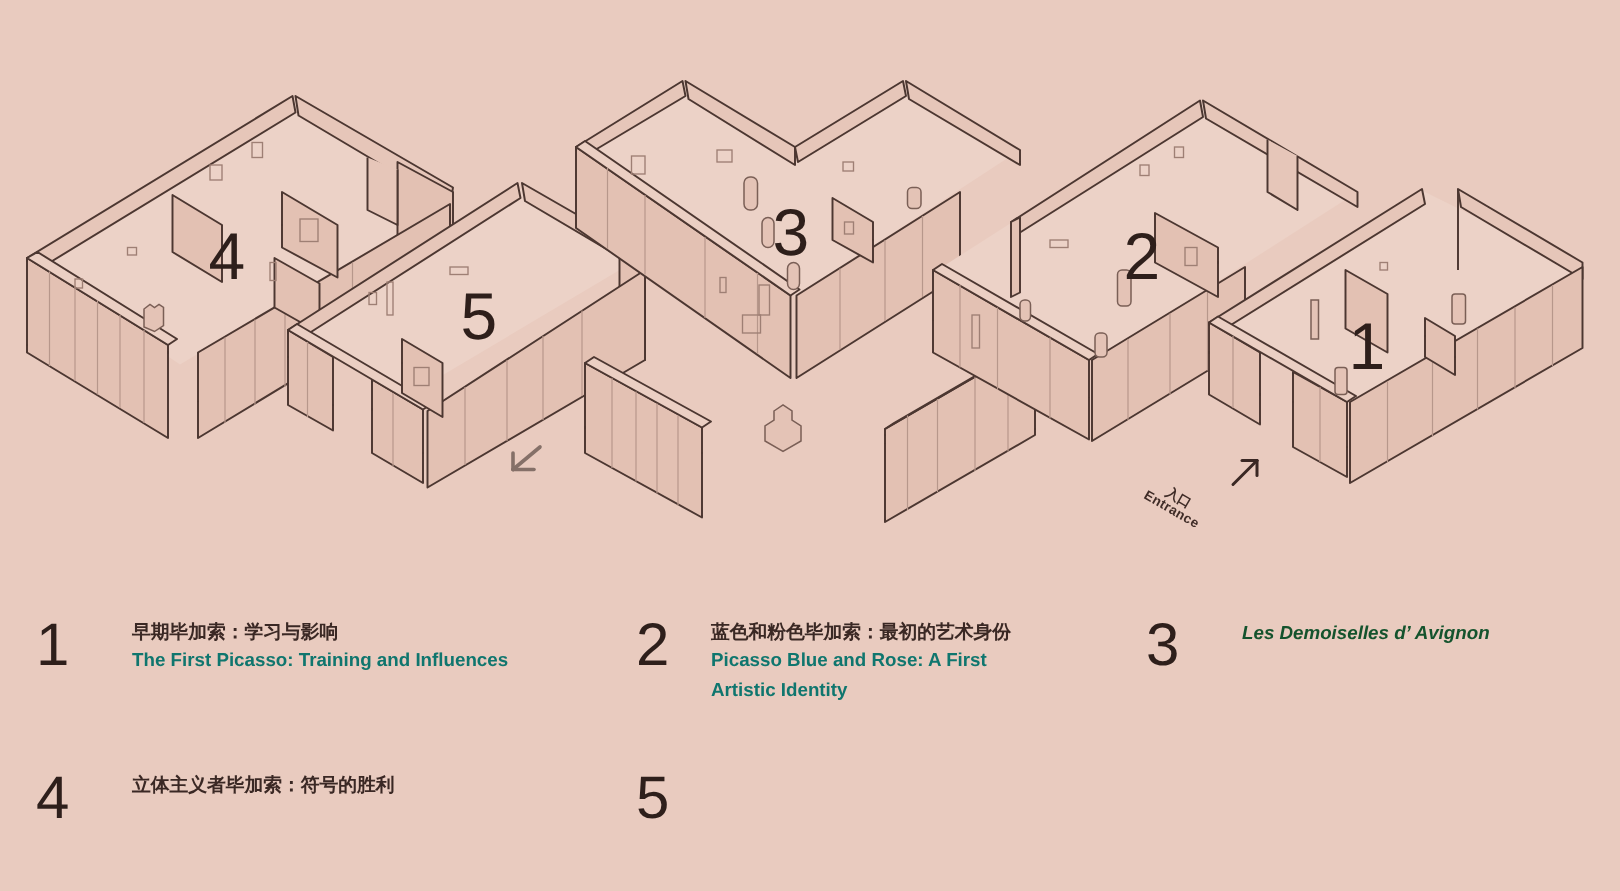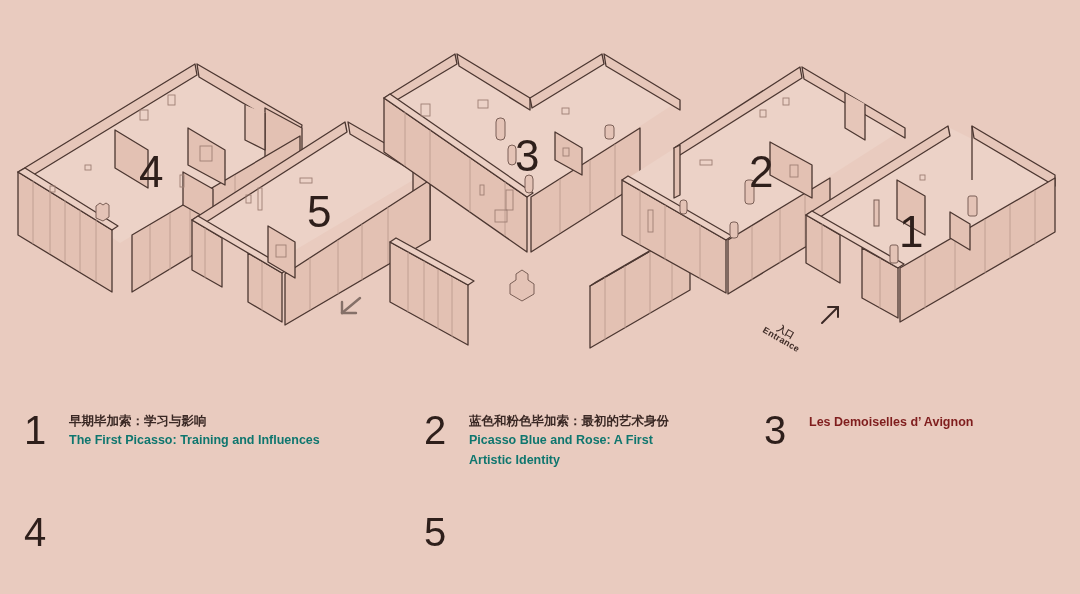--- a/index.html
+++ b/index.html
@@ -65,40 +65,41 @@
   }
   .legend-num {
     font-size: 40px;
     line-height: 1;
     font-weight: 400;
     color: #2e1f1b;
     width: 42px;
     margin-top: 0px;
   }
   .legend-text {
-    margin-left: 3px;
+    margin-left: 22px;
     padding-top: 2px;
   }
   .legend-cn {
     font-size: 12.5px;
     font-weight: 700;
     color: #3a2824;
     line-height: 18px;
     white-space: nowrap;
   }
   .legend-en {
     font-size: 12.5px;
     font-weight: 700;
     color: #0f766e;
     line-height: 20px;
   }
   .legend-en-italic {
     font-size: 12.5px;
     font-weight: 700;
-    color: #7f1d1d;
+    font-style: italic;
+    color: #14532d;
     line-height: 20px;
   }
 </style>
 </head>
 <body>
 
 <div id="map">
   <svg width="1080" height="380" viewBox="0 0 1080 380">
 
     <g>
@@ -330,20 +331,21 @@
   <div class="legend-item" style="left:764px; top:410px; width:310px;">
     <div class="legend-num">3</div>
     <div class="legend-text">
       <div class="legend-en-italic">Les Demoiselles d’ Avignon</div>
     </div>
   </div>
 
   <div class="legend-item" style="left:24px; top:512px; width:380px;">
     <div class="legend-num">4</div>
     <div class="legend-text">
+      <div class="legend-cn">立体主义者毕加索：符号的胜利</div>
     </div>
   </div>
 
   <div class="legend-item" style="left:424px; top:512px; width:290px;">
     <div class="legend-num">5</div>
   </div>
 
 </div>
 
 </body></html>

